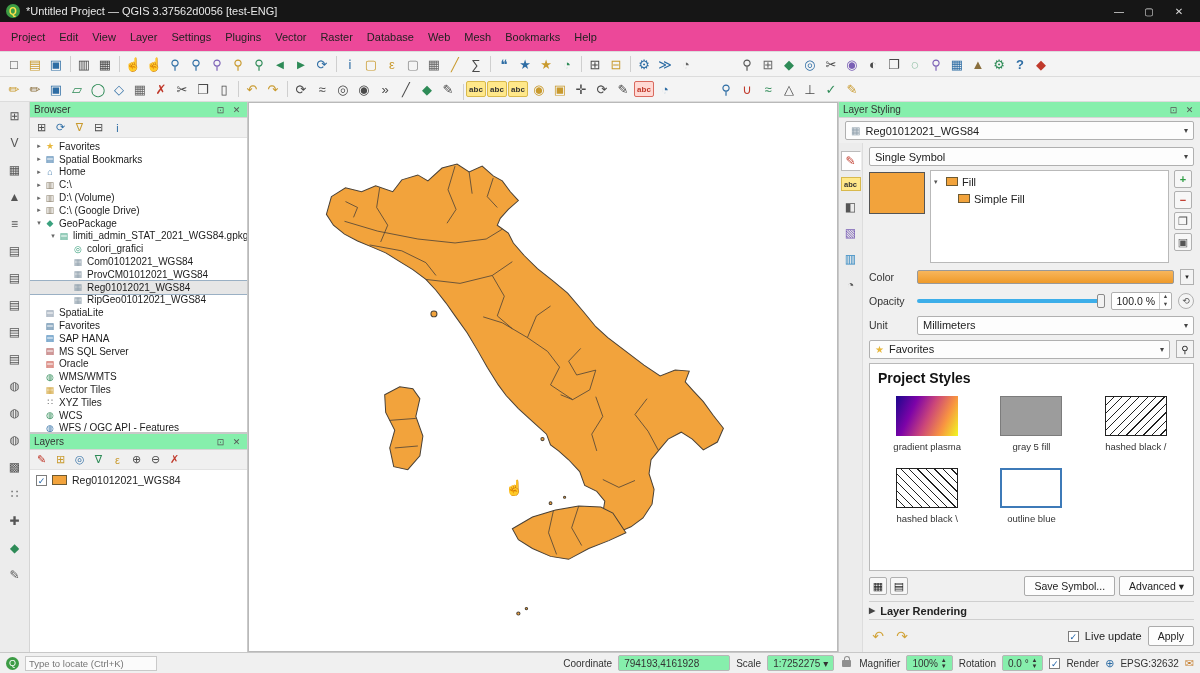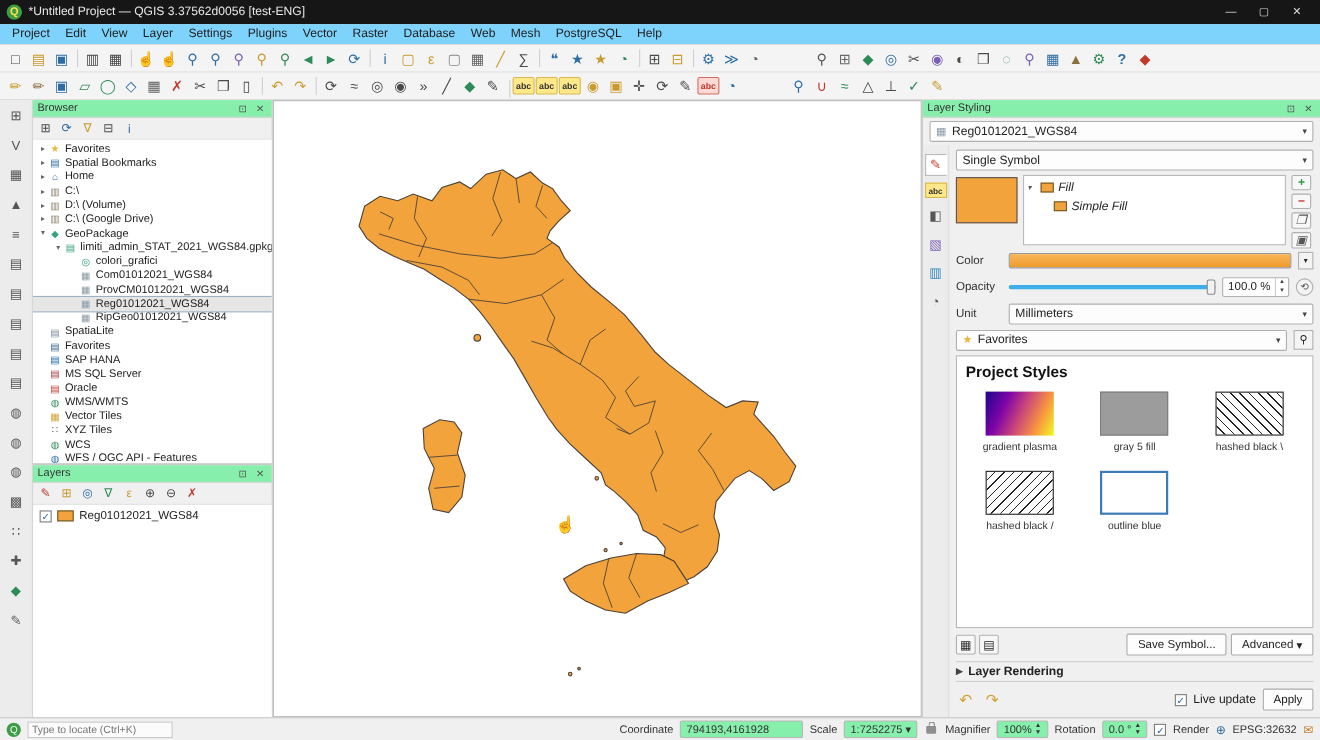--- a/index.html
+++ b/index.html
@@ -9,21 +9,21 @@
 
   
   .titlebar { height:22px; background:#161616; color:#fff; display:flex; align-items:center; padding:0 6px; flex:none; }
   .appicon { width:14px; height:14px; border-radius:7px; background:#3d9c45; color:#ffe14d; font-size:10px; font-weight:bold;
              display:flex; align-items:center; justify-content:center; margin-right:6px; }
   .title-text { font-size:11px; color:#e8e8e8; }
   .win-controls { margin-left:auto; display:flex; }
   .win-btn { width:30px; height:20px; display:flex; align-items:center; justify-content:center; font-size:10px; color:#ddd; }
 
   
-  .menubar { height:19px; background:#7dd3fc; border-bottom:1px solid #dcdcdc; display:flex; align-items:center; padding-left:4px; flex:none; }
+  .menubar { height:30px; background:#ec4899; border-bottom:1px solid #dcdcdc; display:flex; align-items:center; padding-left:4px; flex:none; }
   .menu-item { padding:0 7px; height:100%; display:flex; align-items:center; color:#222; }
 
   
   .toolbar { height:25px; background:#f4f4f4; border-bottom:1px solid #dcdcdc; display:flex; align-items:center; padding-left:4px; gap:1px; flex:none; overflow:hidden; }
   .t { width:20px; height:20px; flex:none; display:flex; align-items:center; justify-content:center; font-size:13px; color:#4a4a4a; border-radius:2px; }
   .t.gs { margin-left:7px; position:relative; }
   .t.gs::before { content:""; position:absolute; left:-4px; top:2px; width:1px; height:16px; background:#cfcfcf; }
   .t.gap { margin-left:40px; }
   .t.abc { font-size:8px; font-weight:bold; background:#ffe88a; border:1px solid #d8b94d; width:20px; height:16px; color:#333; }
   .t.abc.red { background:#ffd9d4; border-color:#d96a5f; color:#c0392b; }
@@ -68,21 +68,21 @@
   .rightpanel { width:362px; flex:none; background:#f0f0f0; border-left:1px solid #c9c9c9; display:flex; flex-direction:column; }
   .rp-body { flex:1; display:flex; min-height:0; }
   .stabs { width:24px; flex:none; display:flex; flex-direction:column; align-items:center; gap:6px; padding-top:8px; background:#ececec; border-right:1px solid #ddd; }
   .stab { width:20px; height:20px; display:flex; align-items:center; justify-content:center; font-size:12px; color:#555; }
   .stab.sel { background:#fff; border:1px solid #bbb; border-right-color:#fff; }
   .stab.abc { font-size:7.5px; font-weight:bold; background:#ffe88a; border:1px solid #d8b94d; height:14px; color:#333; }
   .rp-content { flex:1; display:flex; flex-direction:column; padding:4px 6px; gap:4px; min-height:0; }
   .combo { height:19px; background:#fdfdfd; border:1px solid #b0b0b0; border-radius:2px; display:flex; align-items:center; padding:0 5px; gap:5px; font-size:11px; }
   .combo .caret { margin-left:auto; font-size:8px; color:#444; }
   .combo .cicon { font-size:10px; }
-  .sym-area { display:flex; gap:5px; height:64px; flex:none;font-style:italic; }
+  .sym-area { display:flex; gap:5px; height:93px; flex:none; }
   .sym-preview { width:56px; height:42px; margin-top:2px; background:var(--map-fill); border:1px solid #555; flex:none; }
   .sym-tree { flex:1; background:#fff; border:1px solid #b9b9b9; padding:2px 3px; }
   .st-row { height:17px; display:flex; align-items:center; gap:4px; font-size:11px; }
   .st-row.child { padding-left:24px; }
   .st-row .arrow { font-size:7px; color:#555; width:8px; }
   .chip { width:12px; height:9px; background:var(--map-fill); border:1px solid #6d5a33; flex:none; }
   .sym-btns { width:20px; flex:none; display:flex; flex-direction:column; gap:3px; }
   .sbtn { width:18px; height:18px; border:1px solid #b0b0b0; background:#f7f7f7; border-radius:2px; display:flex; align-items:center; justify-content:center; font-size:11px; }
   .prop-row { display:flex; align-items:center; gap:6px; height:20px; flex:none; }
   .prop-label { width:42px; font-size:10.5px; color:#333; flex:none; }
@@ -147,21 +147,21 @@
     <span class="menu-item">Edit</span>
     <span class="menu-item">View</span>
     <span class="menu-item">Layer</span>
     <span class="menu-item">Settings</span>
     <span class="menu-item">Plugins</span>
     <span class="menu-item">Vector</span>
     <span class="menu-item">Raster</span>
     <span class="menu-item">Database</span>
     <span class="menu-item">Web</span>
     <span class="menu-item">Mesh</span>
-    <span class="menu-item">PostgreSQL</span>
+    <span class="menu-item">Bookmarks</span>
     <span class="menu-item">Help</span>
 </div>
 
 <div class="toolbar">
   <span class="t">□</span>
     <span class="t" style="color:#c99a2e">▤</span>
     <span class="t" style="color:#2e6da4">▣</span>
     <span class="t gs">▥</span>
     <span class="t">▦</span>
     <span class="t gs" style="color:#c99a2e">☝</span>
@@ -578,27 +578,27 @@
                 <div class="pv pv-plasma"></div>
                 <div class="style-caption">gradient plasma</div>
               </div>
 
               <div class="style-cell">
                 <div class="pv pv-gray"></div>
                 <div class="style-caption">gray 5 fill</div>
               </div>
 
               <div class="style-cell">
+                <div class="pv pv-hashf"></div>
+                <div class="style-caption">hashed black /</div>
+              </div>
+
+              <div class="style-cell">
                 <div class="pv pv-hashb"></div>
                 <div class="style-caption">hashed black \</div>
-              </div>
-
-              <div class="style-cell">
-                <div class="pv pv-hashf"></div>
-                <div class="style-caption">hashed black /</div>
               </div>
 
 
               <div class="style-cell">
                 <div class="pv pv-outline"></div>
                 <div class="style-caption">outline blue</div>
               </div>
 
           </div>
         </div>

